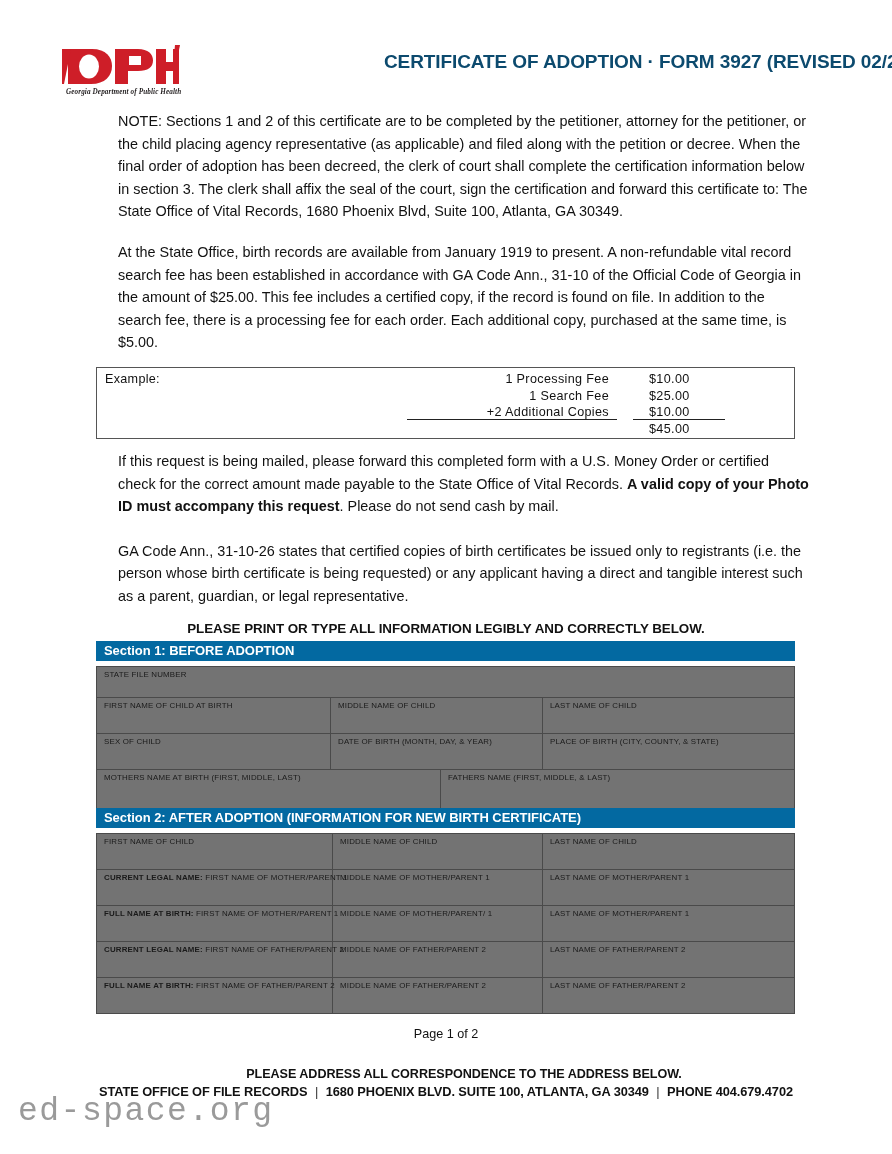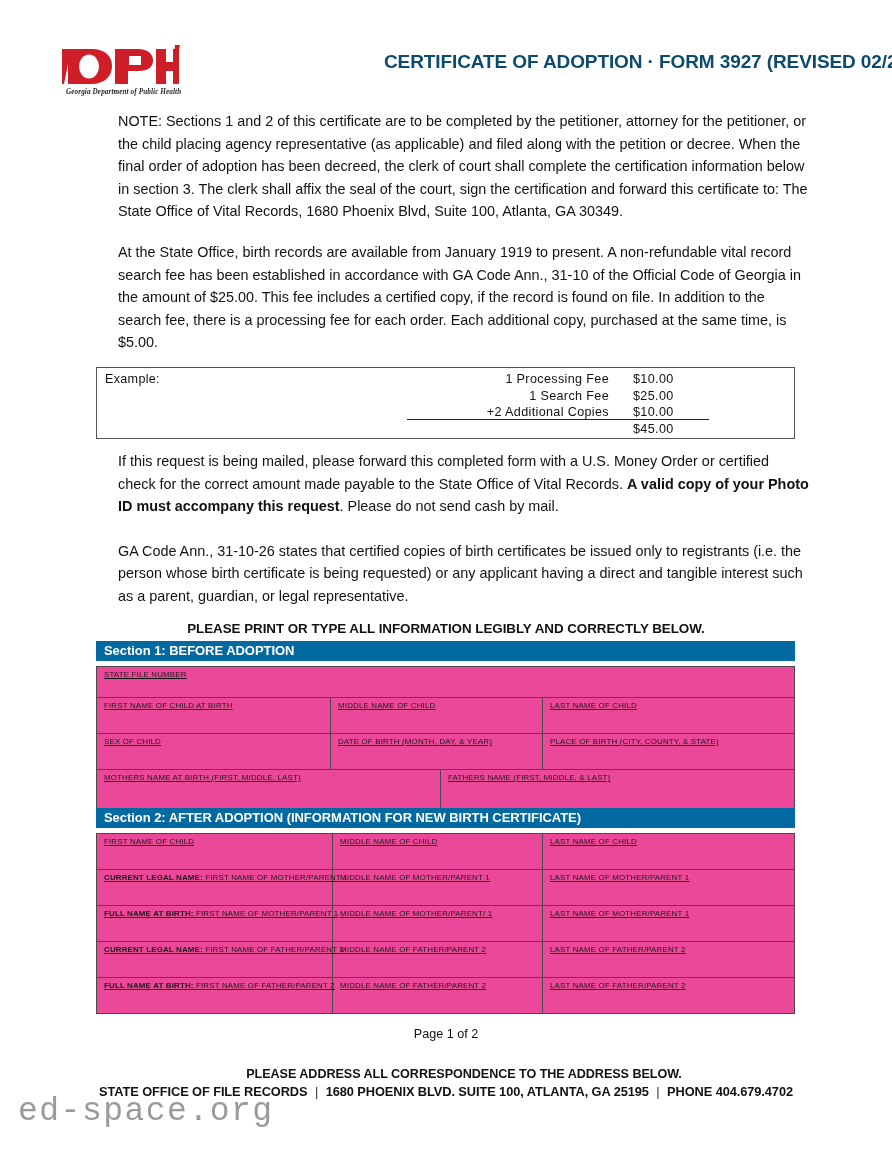--- a/index.html
+++ b/index.html
@@ -104,20 +104,21 @@
     top: 4px;
     width: 360px;
   }
   .fee-row {
     display: flex;
     height: 16.5px;
     align-items: flex-start;
     font-size: 12.6px;
     letter-spacing: 0.35px;
     color: #111;
+    gap: 16px;
   }
   .fee-desc {
     width: 210px;
     text-align: right;
     padding-right: 8px;
   }
   .fee-amt {
     width: 92px;
     text-align: left;
     padding-left: 16px;
@@ -153,22 +154,21 @@
   }
   #section1-bar { left: 96px; top: 641px; width: 699px; height: 20px; }
   #section2-bar { left: 96px; top: 808px; width: 699px; height: 20px; }
 
   
   .grid {
     position: absolute;
     border-left: 1px solid #4a4a4a;
     border-right: 1px solid #4a4a4a;
     border-top: 1px solid #4a4a4a;
-    background: #ec4899;
-    text-decoration: underline;
+    background: #737373;
   }
   #section1-grid { left: 96px; top: 666px; width: 699px; }
   #section2-grid { left: 96px; top: 833px; width: 699px; }
 
   .grow {
     display: flex;
     border-bottom: 1px solid #4a4a4a;
     width: 100%;
   }
   .gcell {
@@ -398,21 +398,21 @@
         </div>
       </div>
     </div>
 
   <div class="page-num">Page 1 of 2</div>
   <div class="footer-block">
     <div class="footer-line1">PLEASE ADDRESS ALL CORRESPONDENCE TO THE ADDRESS BELOW.</div>
     <div class="footer-line2">
       <span>STATE OFFICE OF FILE RECORDS</span>
       <span class="sep">|</span>
-      <span>1680 PHOENIX BLVD. SUITE 100, ATLANTA, GA 25195</span>
+      <span>1680 PHOENIX BLVD. SUITE 100, ATLANTA, GA 30349</span>
       <span class="sep">|</span>
       <span>PHONE 404.679.4702</span>
     </div>
   </div>
 
   <div class="watermark">ed-space.org</div>
 
 </div>
 
 </body></html>

